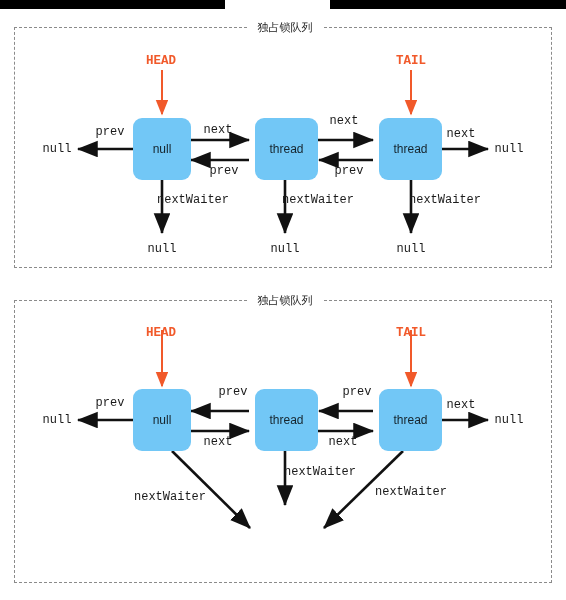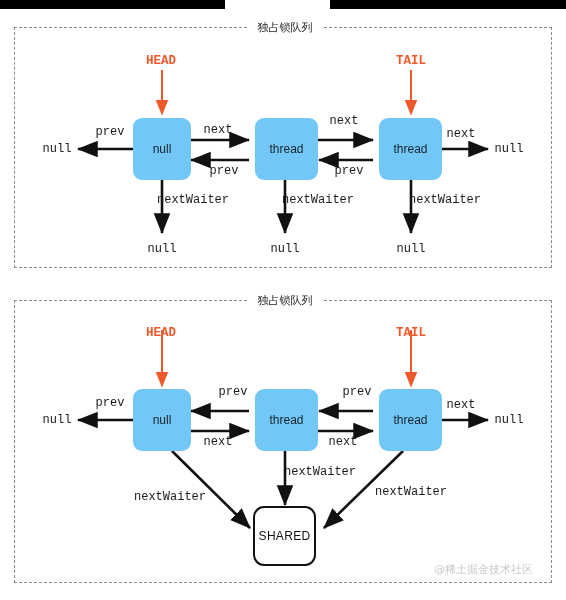--- a/index.html
+++ b/index.html
@@ -185,19 +185,15 @@
   <div class="lbl" style="left:233px;top:392px;">prev</div>
   <div class="lbl" style="left:218px;top:442px;">next</div>
   <div class="lbl" style="left:357px;top:392px;">prev</div>
   <div class="lbl" style="left:343px;top:442px;">next</div>
   <div class="lbl" style="left:461px;top:405px;">next</div>
 
   <div class="lbl" style="left:170px;top:497px;">nextWaiter</div>
   <div class="lbl" style="left:320px;top:472px;">nextWaiter</div>
   <div class="lbl" style="left:411px;top:492px;">nextWaiter</div>
 
-  <div class="node shared" style="left:253px;top:506px;width:63px;height:60px;">
-    <span>SHARED</span>
-  </div>
 
-  <div class="watermark" style="left:434px;top:562px;">@稀土掘金技术社区</div>
 
 </div>
 
 </body></html>

